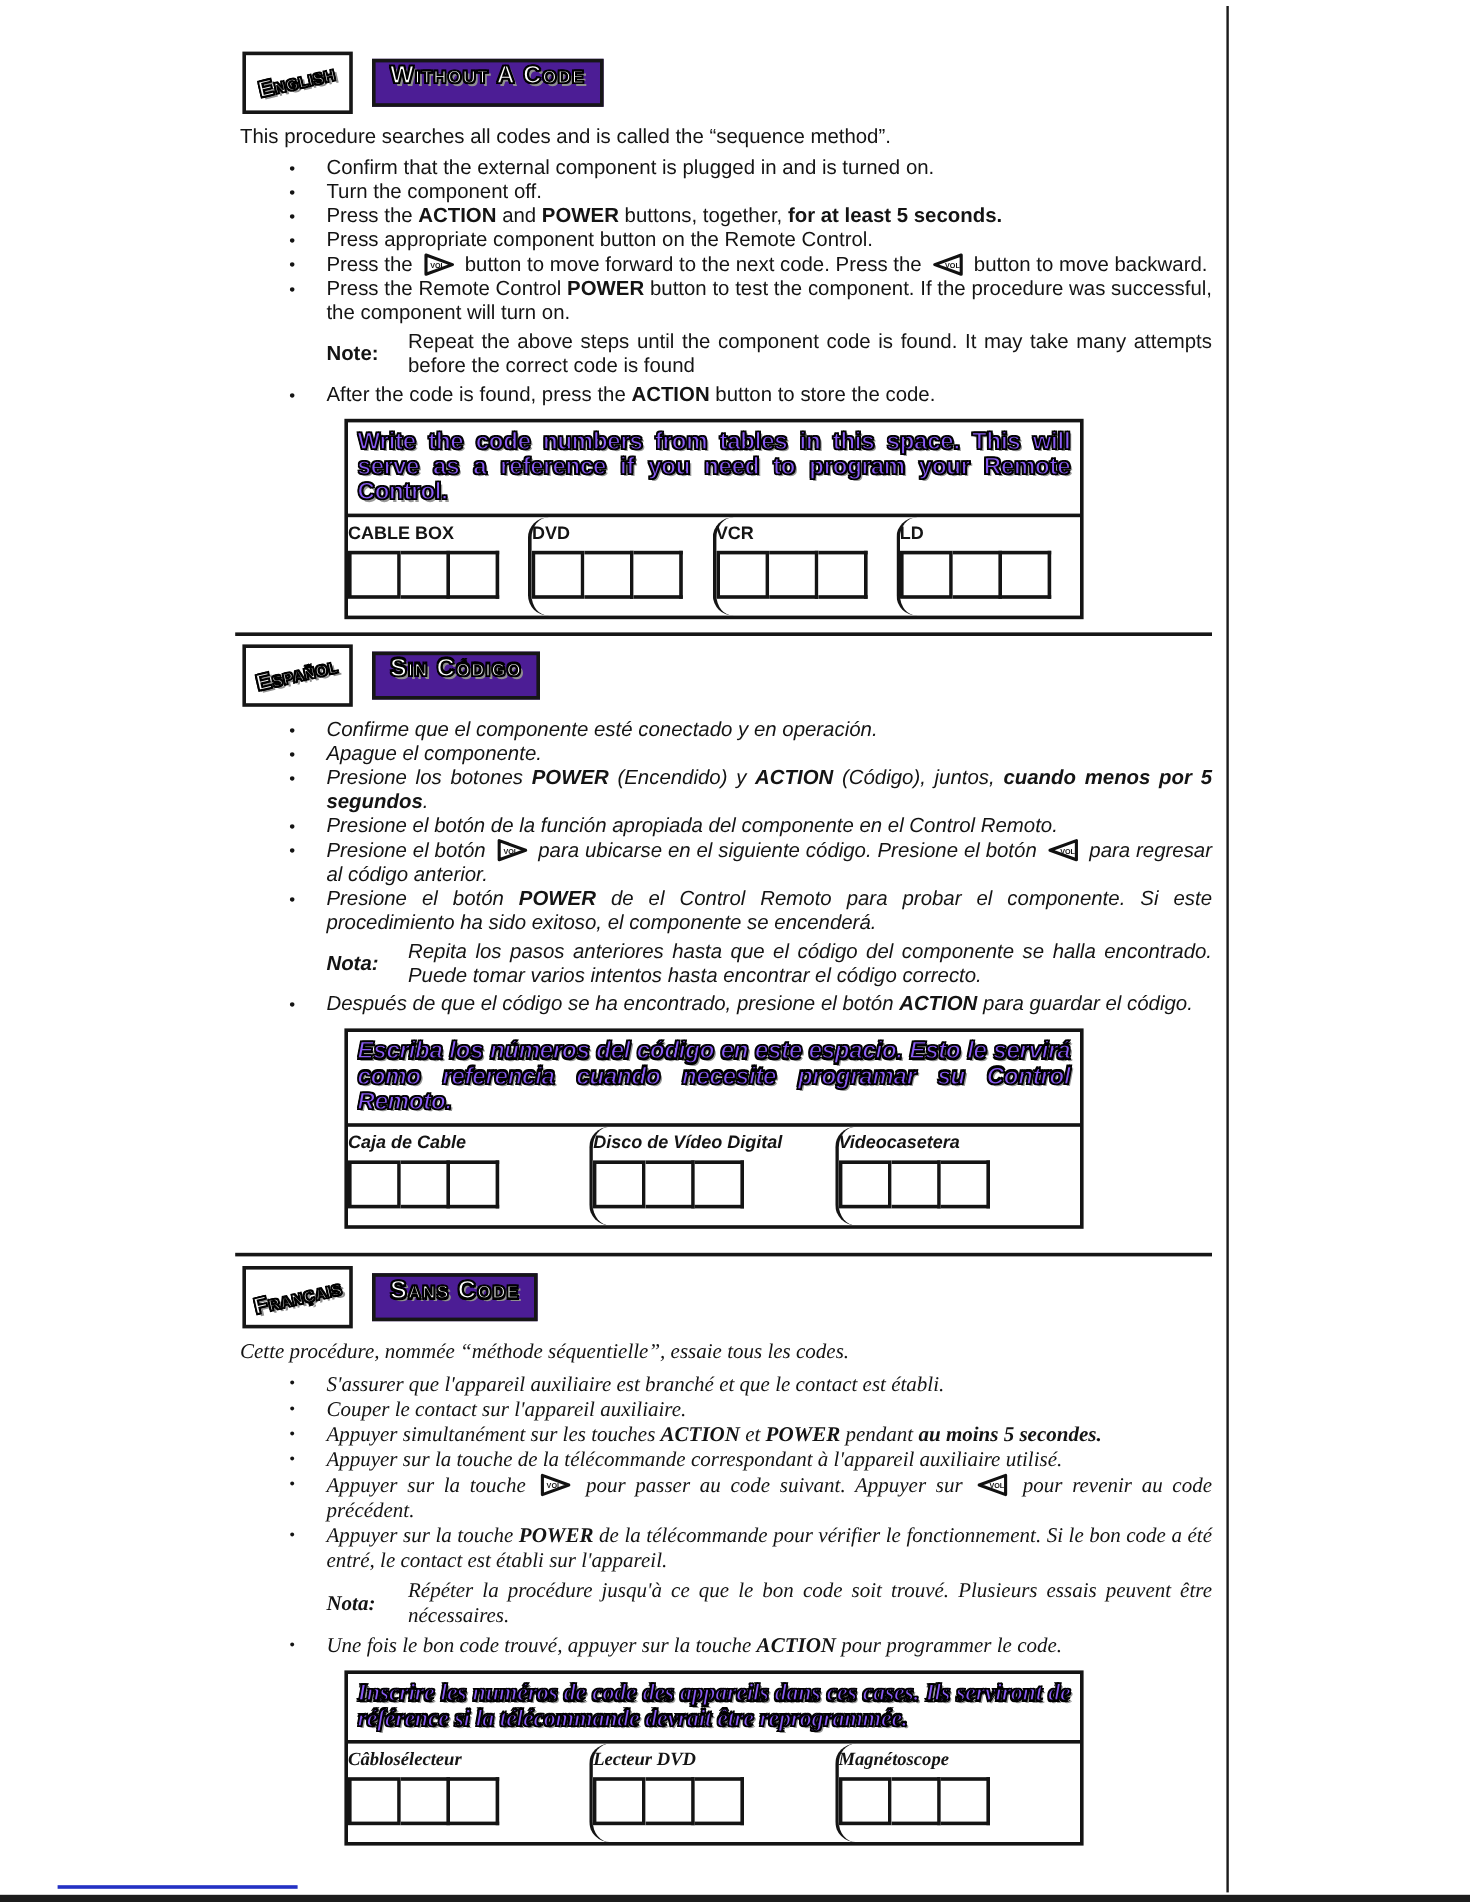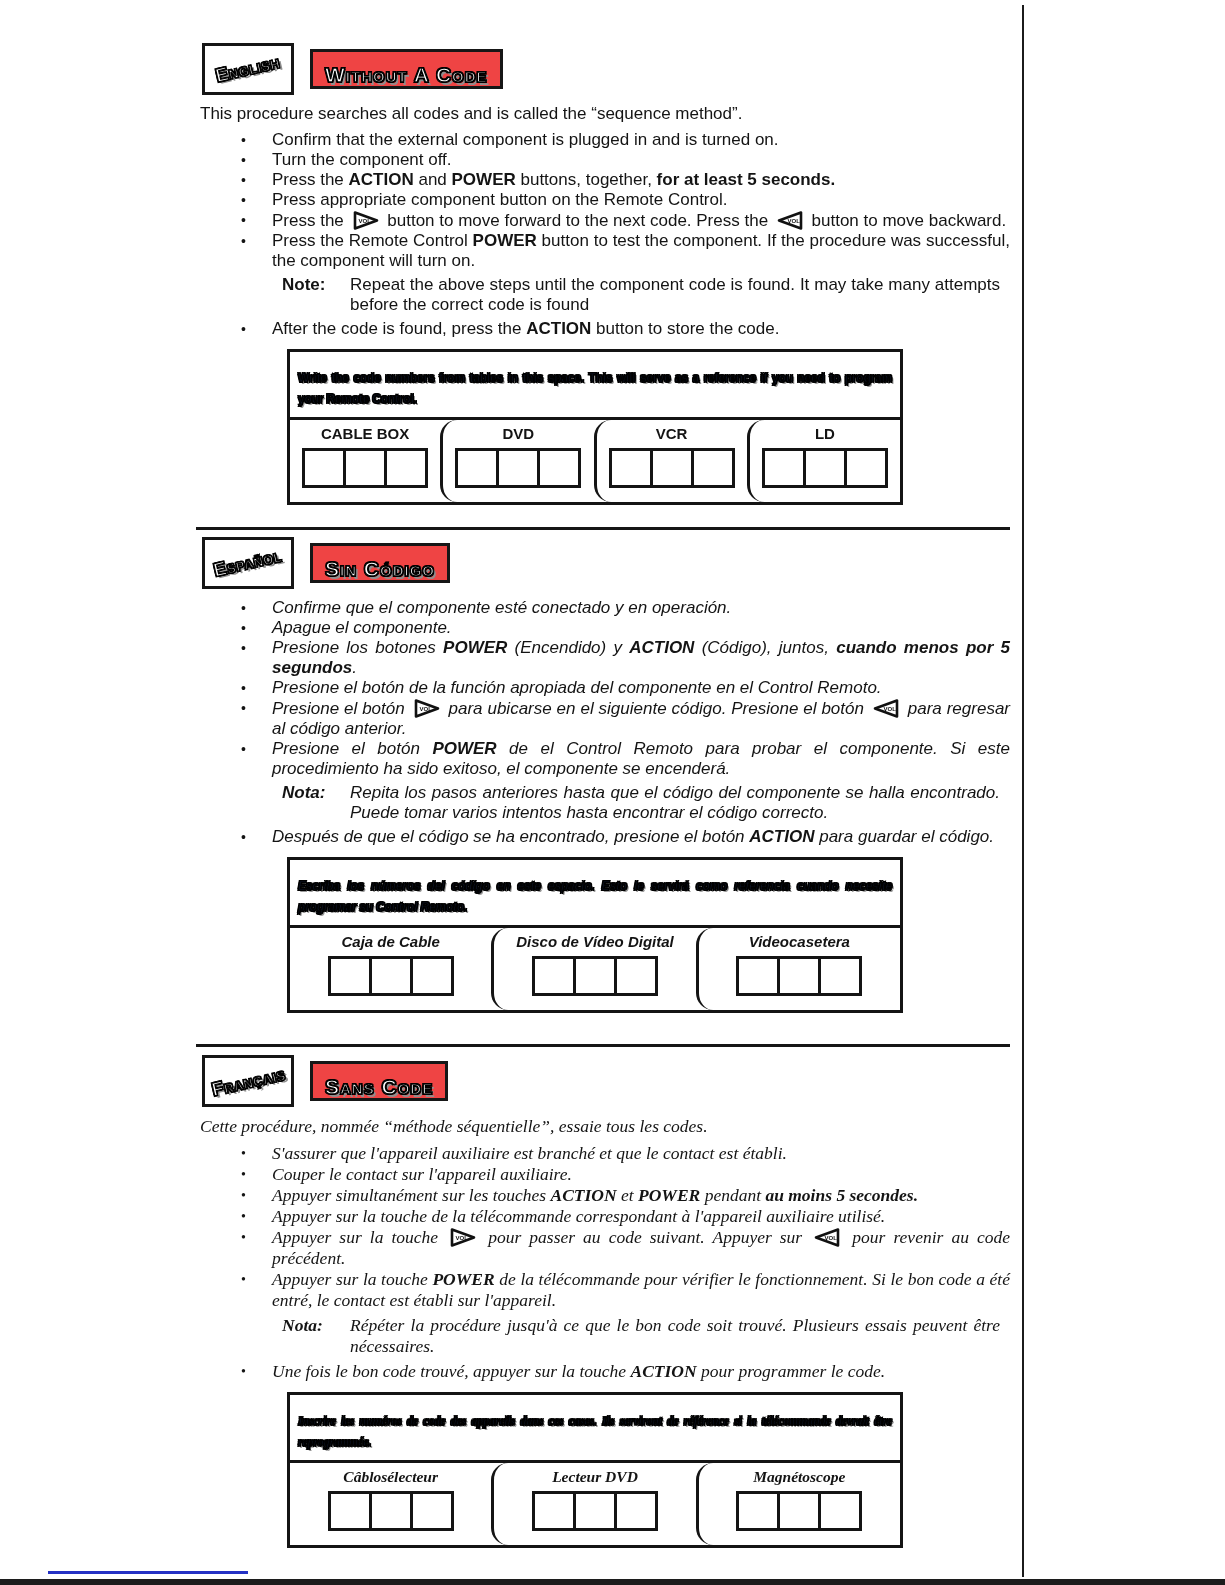--- a/index.html
+++ b/index.html
@@ -15,56 +15,56 @@
   .section{font-size:17px;line-height:20px;}
   .sec-french{font-size:17.5px;line-height:21px;}
 
   .divider{position:absolute;left:196px;width:814px;height:3px;background:#161616;}
   .divider.d1{top:527px;}
   .divider.d2{top:1044px;}
 
   
   .badges{display:flex;align-items:center;gap:16px;height:50px;margin:0 0 10px 2px;}
   .lang-badge{width:86px;height:46px;border:3px solid #161616;display:flex;align-items:center;justify-content:center;background:#fff;flex:0 0 auto;}
-  .title-badge{border:3px solid #161616;height:32px;display:flex;align-items:flex-end;padding:1px 12px;background:#ef4444;}
+  .title-badge{border:3px solid #161616;height:32px;display:flex;align-items:flex-start;padding:1px 12px;background:#4c1d95;}
   .outline-text{
     font-family:"Liberation Sans",sans-serif;font-weight:800;font-style:normal;
     font-variant:small-caps;color:#fff;
     -webkit-text-stroke:1.35px #000;
     text-shadow:-1px -1px 0 #000,1px -1px 0 #000,-1px 1px 0 #000,1px 1px 0 #000,2.5px 2.5px 0 #8f8f8f;
   }
   .lang-badge .outline-text{font-size:19px;transform:rotate(-13deg);letter-spacing:.5px;}
   .title-badge .outline-text{font-size:21px;letter-spacing:1px;}
 
   
   .intro{margin:0 0 6px 0;}
   .item{display:flex;margin:0;}
   .bullet-marker{flex:0 0 72px;box-sizing:border-box;padding-left:41px;font-size:14px;font-style:normal;}
   .bullet-text{flex:1;text-align:justify;padding-right:2px;}
-  .note-item{display:flex;margin:4px 10px;padding-left:72px;}
+  .note-item{display:flex;margin:4px 0;padding-left:72px;align-items:center;}
   .note-label{flex:0 0 68px;font-weight:bold;}
   .note-text{flex:1;text-align:justify;padding-right:2px;}
   b{font-weight:bold;}
 
   
   .vol-icon{display:inline-block;vertical-align:-5px;margin:0 3px;line-height:0;}
 
   
   .ref-box{margin:10px 0 0 87px;width:616px;border:3px solid #141414;box-sizing:border-box;background:#fff;}
   .box-heading{
-    border-bottom:3px solid #141414;padding:16px 8px 7px;text-align:justify;
-    font-size:12px;line-height:21px;font-weight:800;color:#0f172a;
+    border-bottom:3px solid #141414;padding:6px 8px 7px;text-align:justify;
+    font-size:20px;line-height:21px;font-weight:800;color:#8b5cf6;
     -webkit-text-stroke:1.1px #000;
     text-shadow:-1px -1px 0 #000,1px -1px 0 #000,-1px 1px 0 #000,1px 1px 0 #000,2px 2px 0 #999;
     letter-spacing:-.2px;
   }
   .sec-french .box-heading{font-style:italic;font-family:"Liberation Serif",serif;}
   .sec-spanish .box-heading{font-style:italic;}
   .box-columns{display:flex;}
-  .box-col{flex:1;text-align:center;padding:5px 0 9px;border-left:3px solid #141414;border-radius:17px;}
+  .box-col{flex:1;padding:5px 0 9px;border-left:3px solid #141414;border-radius:17px;}
   .box-col:first-child{border-left:none;}
   .col-label{font-weight:bold;font-size:15px;line-height:17px;margin-bottom:6px;white-space:nowrap;}
   .sec-french .col-label{font-size:15.5px;}
   .code-cells{display:inline-flex;}
   .code-cell{width:38px;height:34px;border:3px solid #141414;border-left:none;background:#fff;}
   .code-cell:first-child{border-left:3px solid #141414;}
 
   
   .page-number{position:absolute;top:1616px;left:0;width:1022px;text-align:center;font-size:17px;font-weight:bold;font-family:"Liberation Sans",sans-serif;}
   .page-edge{position:absolute;left:1022px;top:5px;width:2px;height:1572px;background:#1b1b1b;}

